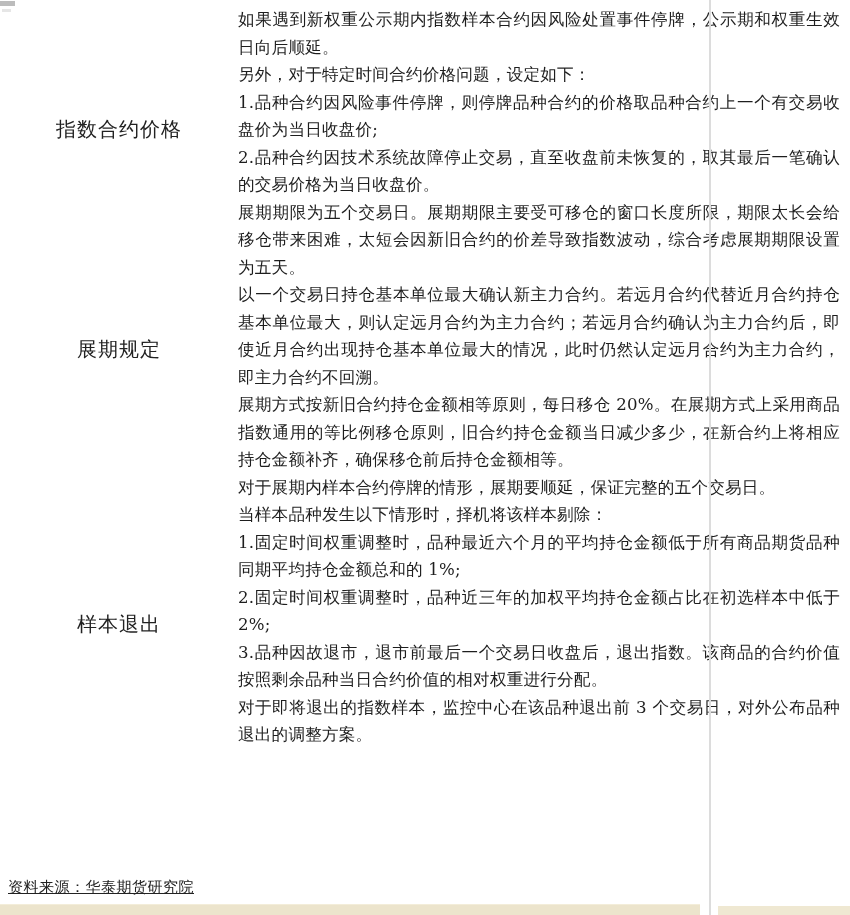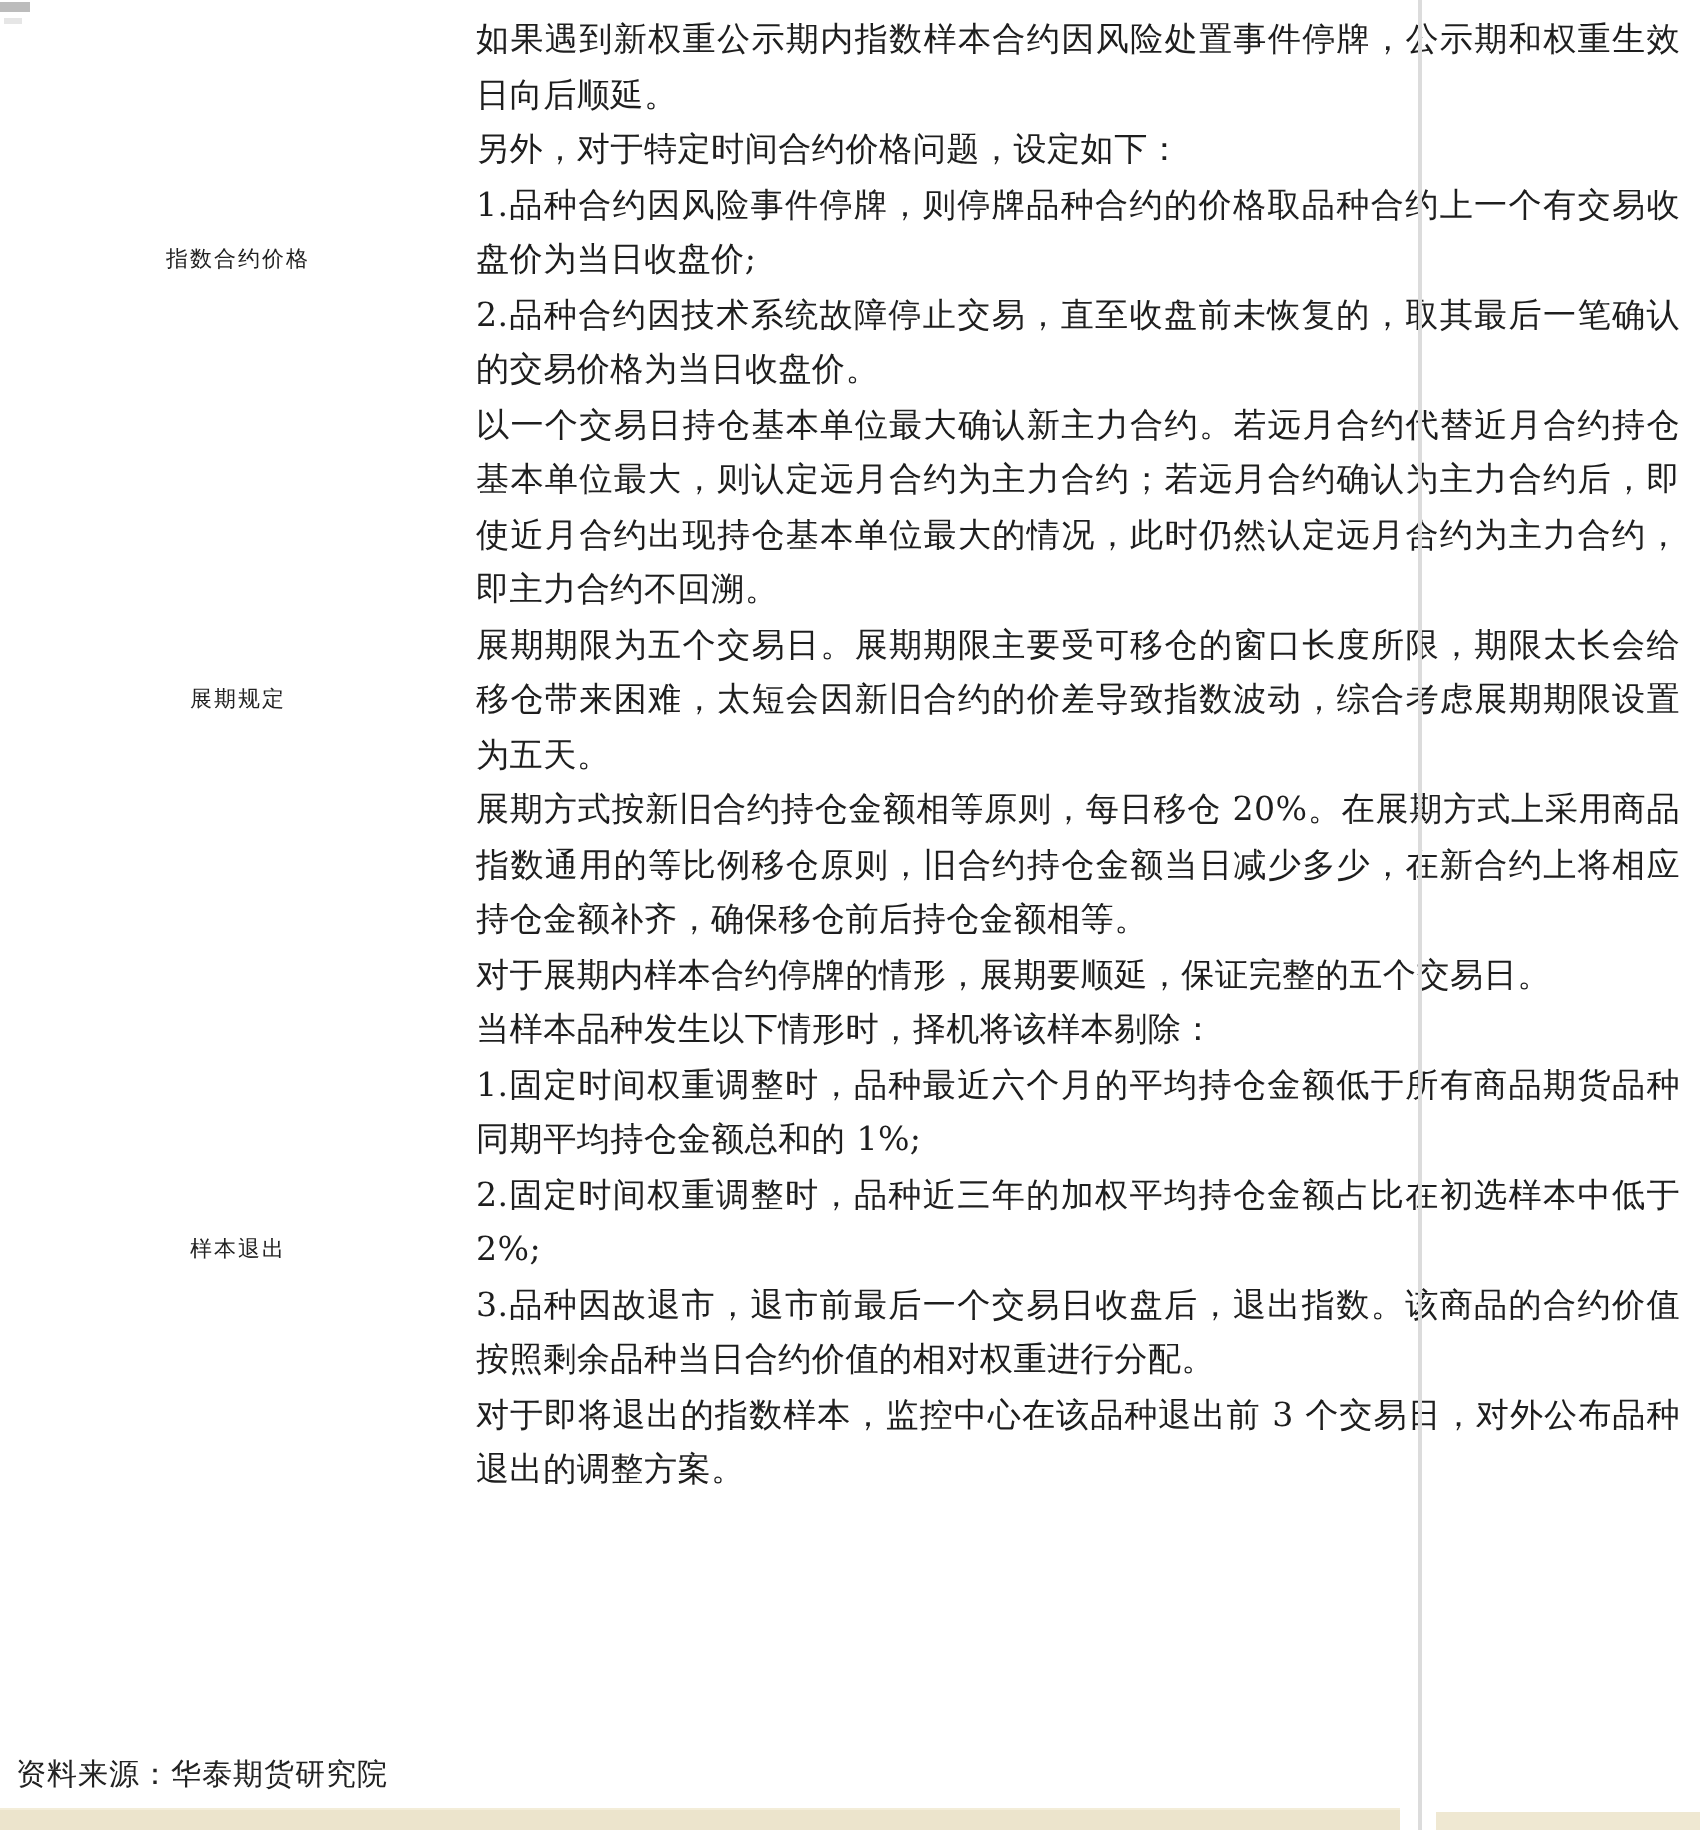--- a/index.html
+++ b/index.html
@@ -49,21 +49,21 @@
   .row {
     display: flex;
     align-items: stretch;
   }
   .label-cell {
     width: 238px;
     flex: none;
     display: flex;
     align-items: center;
     justify-content: center;
-    font-size: 11px;
+    font-size: 20px;
     letter-spacing: 1px;
     color: #222222;
   }
   .content-cell {
     flex: 1;
     width: 602px;
     max-width: 602px;
     font-size: 16.6px;
     line-height: 27.5px;
     letter-spacing: 0.2px;
@@ -73,20 +73,21 @@
     text-align: justify;
     text-justify: inter-ideograph;
   }
   .source-note {
     position: absolute;
     left: 8px;
     top: 878px;
     font-size: 15px;
     letter-spacing: 0.5px;
     color: #222222;
+    text-decoration: underline;
   }
   
   .bottom-bar-left {
     position: absolute;
     left: 0; top: 904px;
     width: 700px; height: 11px;
     background: #ece4cc;
     box-shadow: inset 0 1px 0 #f3edd9;
   }
   .bottom-bar-right {
@@ -118,22 +119,22 @@
       <div class="content-cell">
         <p>另外，对于特定时间合约价格问题，设定如下：</p>
         <p>1.品种合约因风险事件停牌，则停牌品种合约的价格取品种合约上一个有交易收盘价为当日收盘价;</p>
         <p>2.品种合约因技术系统故障停止交易，直至收盘前未恢复的，取其最后一笔确认的交易价格为当日收盘价。</p>
       </div>
     </div>
 
     <div class="row">
       <div class="label-cell">展期规定</div>
       <div class="content-cell">
+        <p>展期期限为五个交易日。展期期限主要受可移仓的窗口长度所限，期限太长会给移仓带来困难，太短会因新旧合约的价差导致指数波动，综合考虑展期期限设置为五天。</p>
         <p>以一个交易日持仓基本单位最大确认新主力合约。若远月合约代替近月合约持仓基本单位最大，则认定远月合约为主力合约；若远月合约确认为主力合约后，即使近月合约出现持仓基本单位最大的情况，此时仍然认定远月合约为主力合约，即主力合约不回溯。</p>
-        <p>展期期限为五个交易日。展期期限主要受可移仓的窗口长度所限，期限太长会给移仓带来困难，太短会因新旧合约的价差导致指数波动，综合考虑展期期限设置为五天。</p>
         <p>展期方式按新旧合约持仓金额相等原则，每日移仓 20%。在展期方式上采用商品指数通用的等比例移仓原则，旧合约持仓金额当日减少多少，在新合约上将相应持仓金额补齐，确保移仓前后持仓金额相等。</p>
         <p>对于展期内样本合约停牌的情形，展期要顺延，保证完整的五个交易日。</p>
       </div>
     </div>
 
     <div class="row">
       <div class="label-cell">样本退出</div>
       <div class="content-cell">
         <p>当样本品种发生以下情形时，择机将该样本剔除：</p>
         <p>1.固定时间权重调整时，品种最近六个月的平均持仓金额低于所有商品期货品种同期平均持仓金额总和的 1%;</p>

